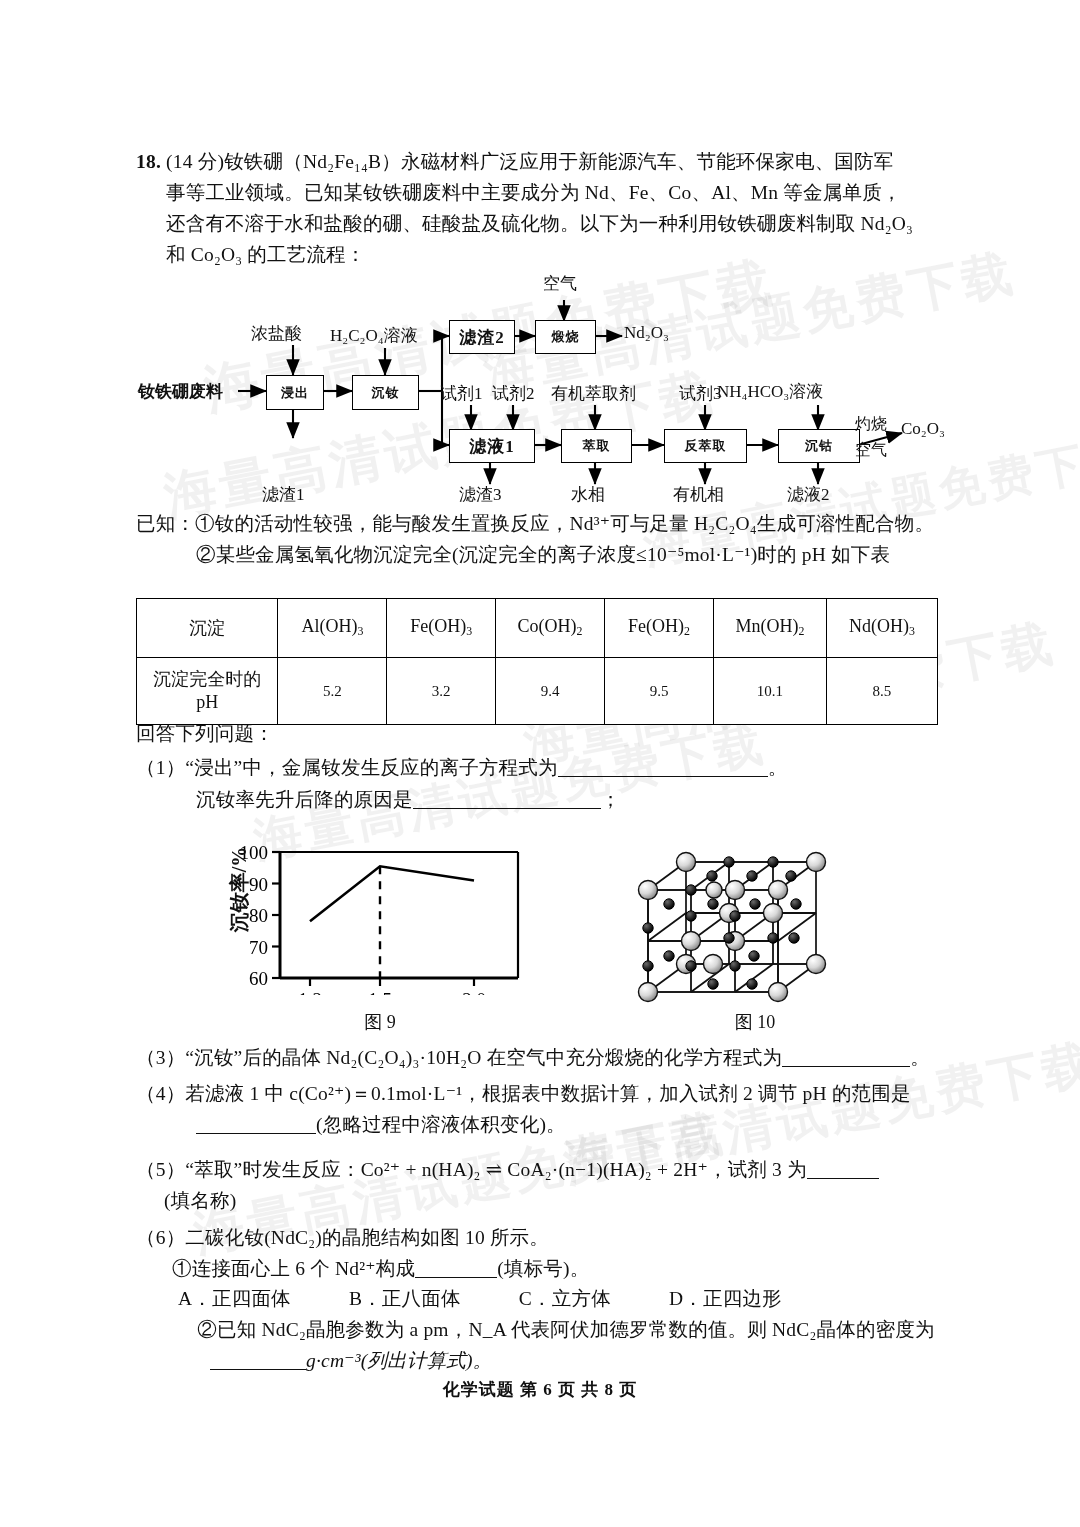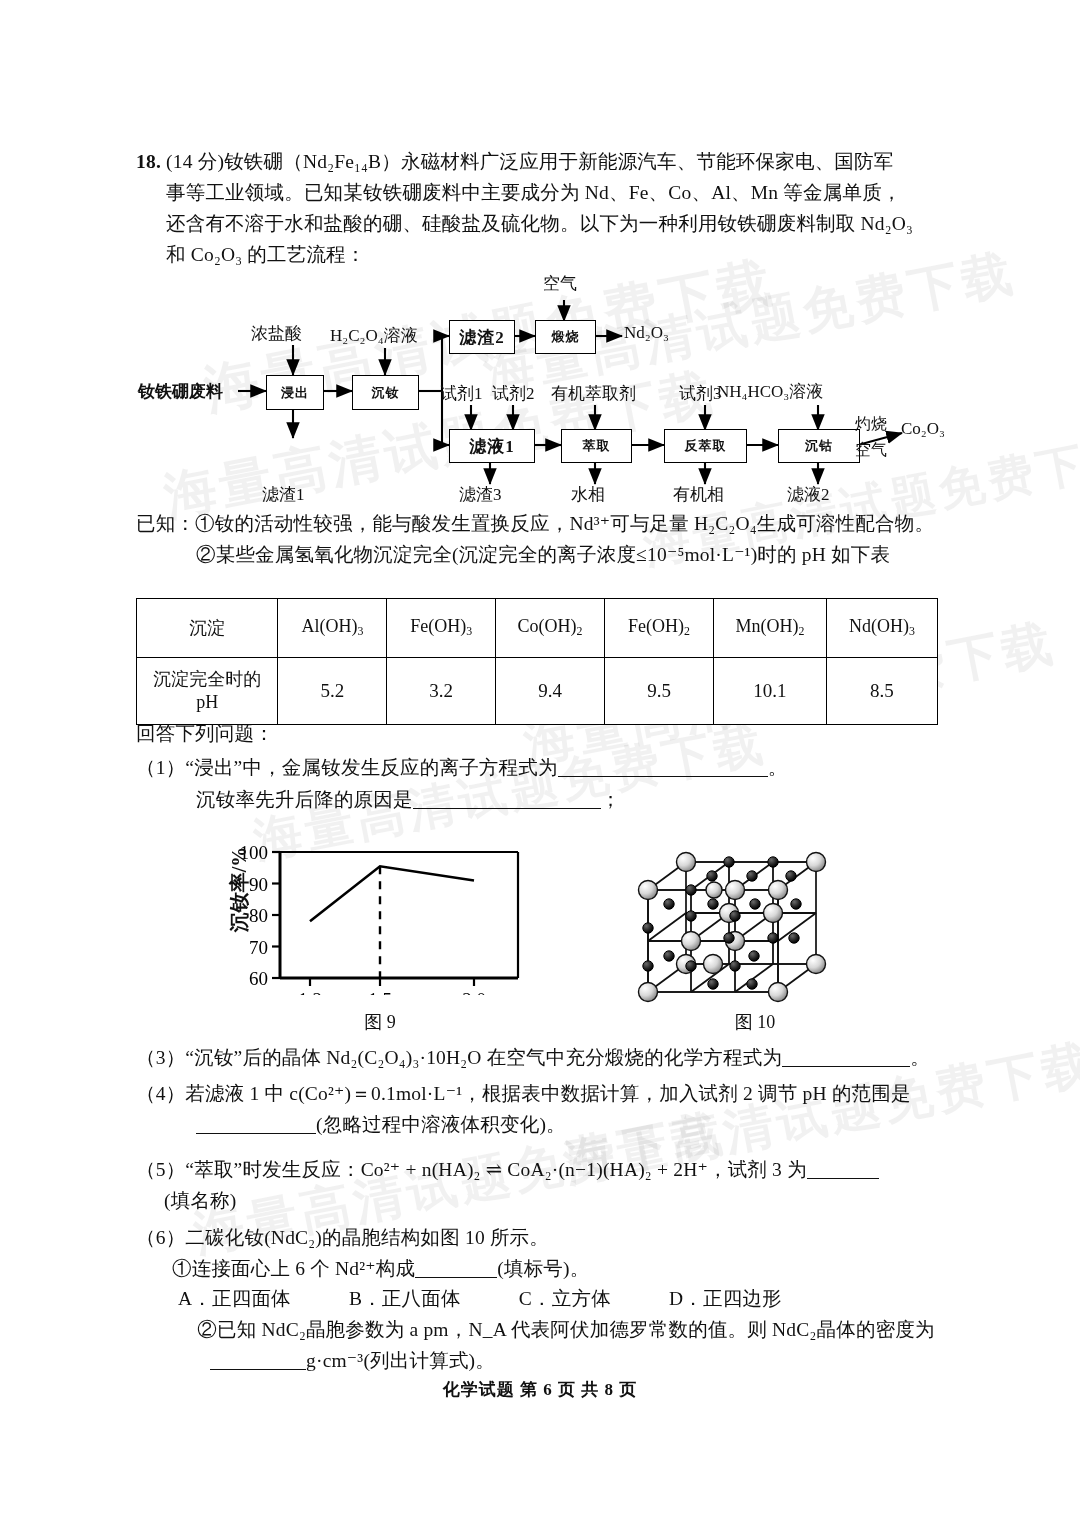--- a/index.html
+++ b/index.html
@@ -65,21 +65,21 @@
     background:#fff;
   }
   table.ph td{
     border:1.7px solid #000;
     text-align:center;
     vertical-align:middle;
     padding:4px 2px;
     font-family:"Liberation Serif","DejaVu Serif",serif;
   }
   table.ph td.hdr{height:50px;}
-  table.ph td.val{height:58px;font-size:19px;}
+  table.ph td.val{height:58px;font-size:15px;}
 
   
   .chartwrap{position:absolute;}
   .figcap{position:absolute;font-size:18px;text-align:center;}
 
   .footer{
     position:absolute;width:100%;text-align:center;
     font-size:17px;font-weight:700;letter-spacing:1px;
   }
 </style>
@@ -433,21 +433,21 @@
     <span style="display:inline-block;width:48px;"></span>
     <span>B．正八面体</span>
     <span style="display:inline-block;width:48px;"></span>
     <span>C．立方体</span>
     <span style="display:inline-block;width:48px;"></span>
     <span>D．正四边形</span>
   </div>
 
   <div class="qtext" style="left:136px;top:1314px;width:824px;">
     <span class="ind" style="padding-left:36px;text-align:center;">②已知 NdC₂晶胞参数为 a pm，N_A 代表阿伏加德罗常数的值。则 NdC₂晶体的密度为</span>
-    <span class="ind" style="padding-left:74px;"><span class="blank" style="width:96px;"></span><span>g·cm⁻³(列出计算式)。</span></span>
+    <span class="ind" style="padding-left:74px;font-style:italic;"><span class="blank" style="width:96px;"></span><span>g·cm⁻³(列出计算式)。</span></span>
   </div>
 
   <div class="footer" style="top:1378px;">
     <span>化学试题    第 6 页    共 8 页</span>
   </div>
 
   </div>
 </div>
 
 </body></html>

